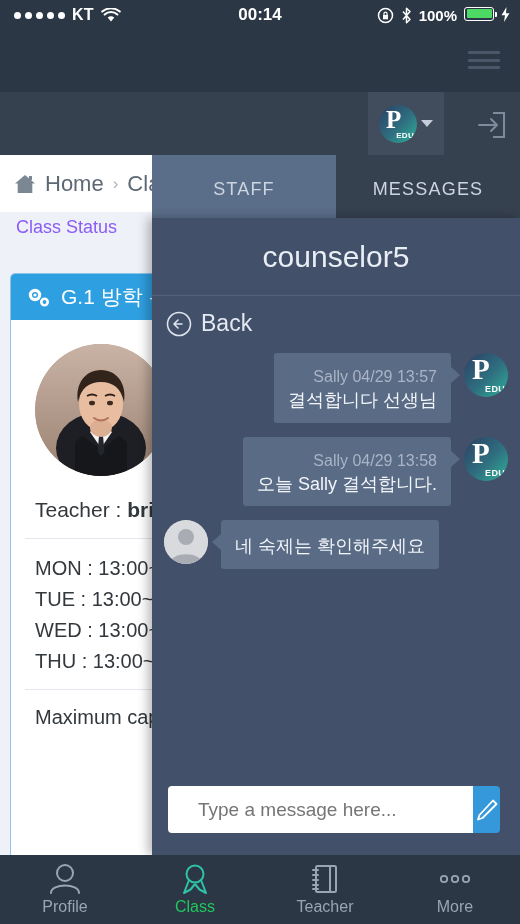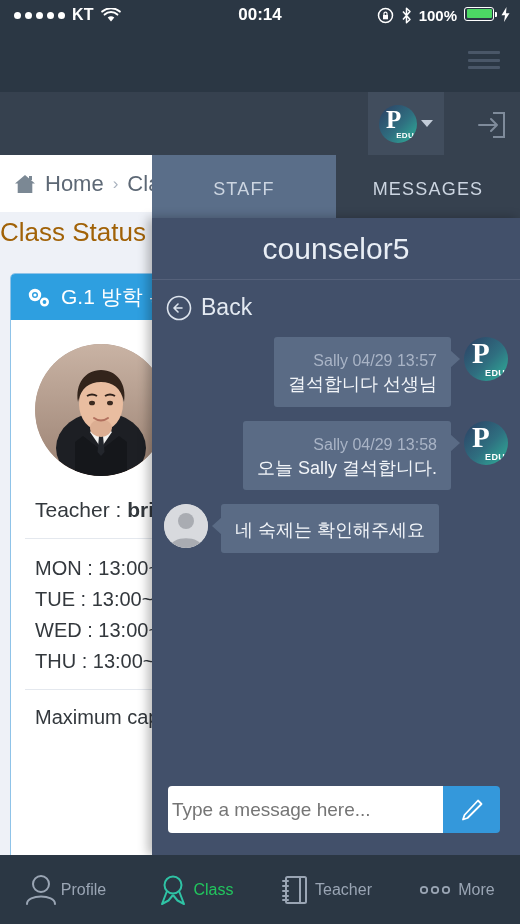--- a/index.html
+++ b/index.html
@@ -70,21 +70,21 @@
   
   .page { position:absolute; top:155px; left:0; width:520px; height:700px; background:#eef1f7; }
   .crumbbar {
     position:absolute; top:0; left:0; width:520px; height:57px; background:#fff;
     display:flex; align-items:center; padding-left:14px; gap:9px;
     font-size:22px; color:#5d6875;
   }
   .crumb-sep { color:#aab3bf; font-size:17px; }
   .home-ico { width:22px;height:20px; flex:none; }
   .pagetitle {
-    position:absolute; top:62px; left:0; font-size:26px; color:#a16207; font-weight:400;
+    position:absolute; top:62px; left:16px; font-size:18px; color:#8b5cf6; font-weight:400;
   }
   .card {
     position:absolute; top:118px; left:10px; width:330px; height:600px;
     background:#fff; border:1px solid #8fc3e8; border-radius:5px; overflow:hidden;
   }
   .card-hd {
     height:46px; background:#2e9fe0; color:#fff; display:flex; align-items:center;
     gap:10px; padding-left:16px; font-size:21px; white-space:nowrap;
   }
   .gear-ico { width:24px; height:21px; flex:none; }
@@ -109,21 +109,21 @@
     position:absolute; top:0; left:152px; width:368px; height:68px; display:flex;
   }
   .tab {
     flex:1; display:flex; align-items:center; justify-content:center;
     font-size:18px; color:#ccd5e1; letter-spacing:1.2px;
   }
   .tab.active { background:#5a6e89; }
   .tab.idle { background:#36414f; }
 
   .chat-title {
-    height:62px; display:flex; align-items:center; justify-content:center;
+    height:78px; display:flex; align-items:center; justify-content:center;
     font-size:30px; color:#e9eef5; font-weight:400;
     border-bottom:1px solid #55617a;
   }
   .backrow {
     display:flex; align-items:center; gap:9px; padding:14px 0 10px 14px;
     font-size:23px; color:#e3e9f1;
   }
   .back-ico { width:26px; height:26px; flex:none; }
 
   .msgs { padding:6px 12px 0 12px; }
@@ -150,30 +150,30 @@
   .msg.out .av { margin-left:13px; }
   .msg.in .av { margin-right:13px; background:#d8dade; position:relative; overflow:hidden; }
   .msg.in .av svg { position:absolute; left:0; top:0; }
 
   .composer {
     position:absolute; left:16px; bottom:22px; width:332px; height:47px;
     display:flex; border-radius:4px; overflow:hidden;
   }
   .composer input {
     flex:1; border:0; outline:0; background:#fff; font-size:19px; color:#701a75;
-    padding:0 4px; font-family:"Liberation Sans", sans-serif;
+    padding:0 30px; font-family:"Liberation Sans", sans-serif;
   }
   .send { width:57px; background:#3498db; display:flex; align-items:center; justify-content:center; }
 
   
   .tabbar {
     position:absolute; bottom:0; left:0; width:520px; height:69px;
     background:#2b3744; display:flex;
   }
-  .nav { flex:1; display:flex; flex-direction:row; align-items:center; justify-content:center; gap:3px; }
+  .nav { flex:1; display:flex; flex-direction:column; align-items:center; justify-content:center; gap:3px; }
   .nav span { font-size:16px; color:#9aa5b4; }
   .nav.active span { color:#22c55e; }
   .nav svg { display:block; }
 </style>
 </head>
 <body>
 
 <div id="app">
 
   <div class="statusbar">

